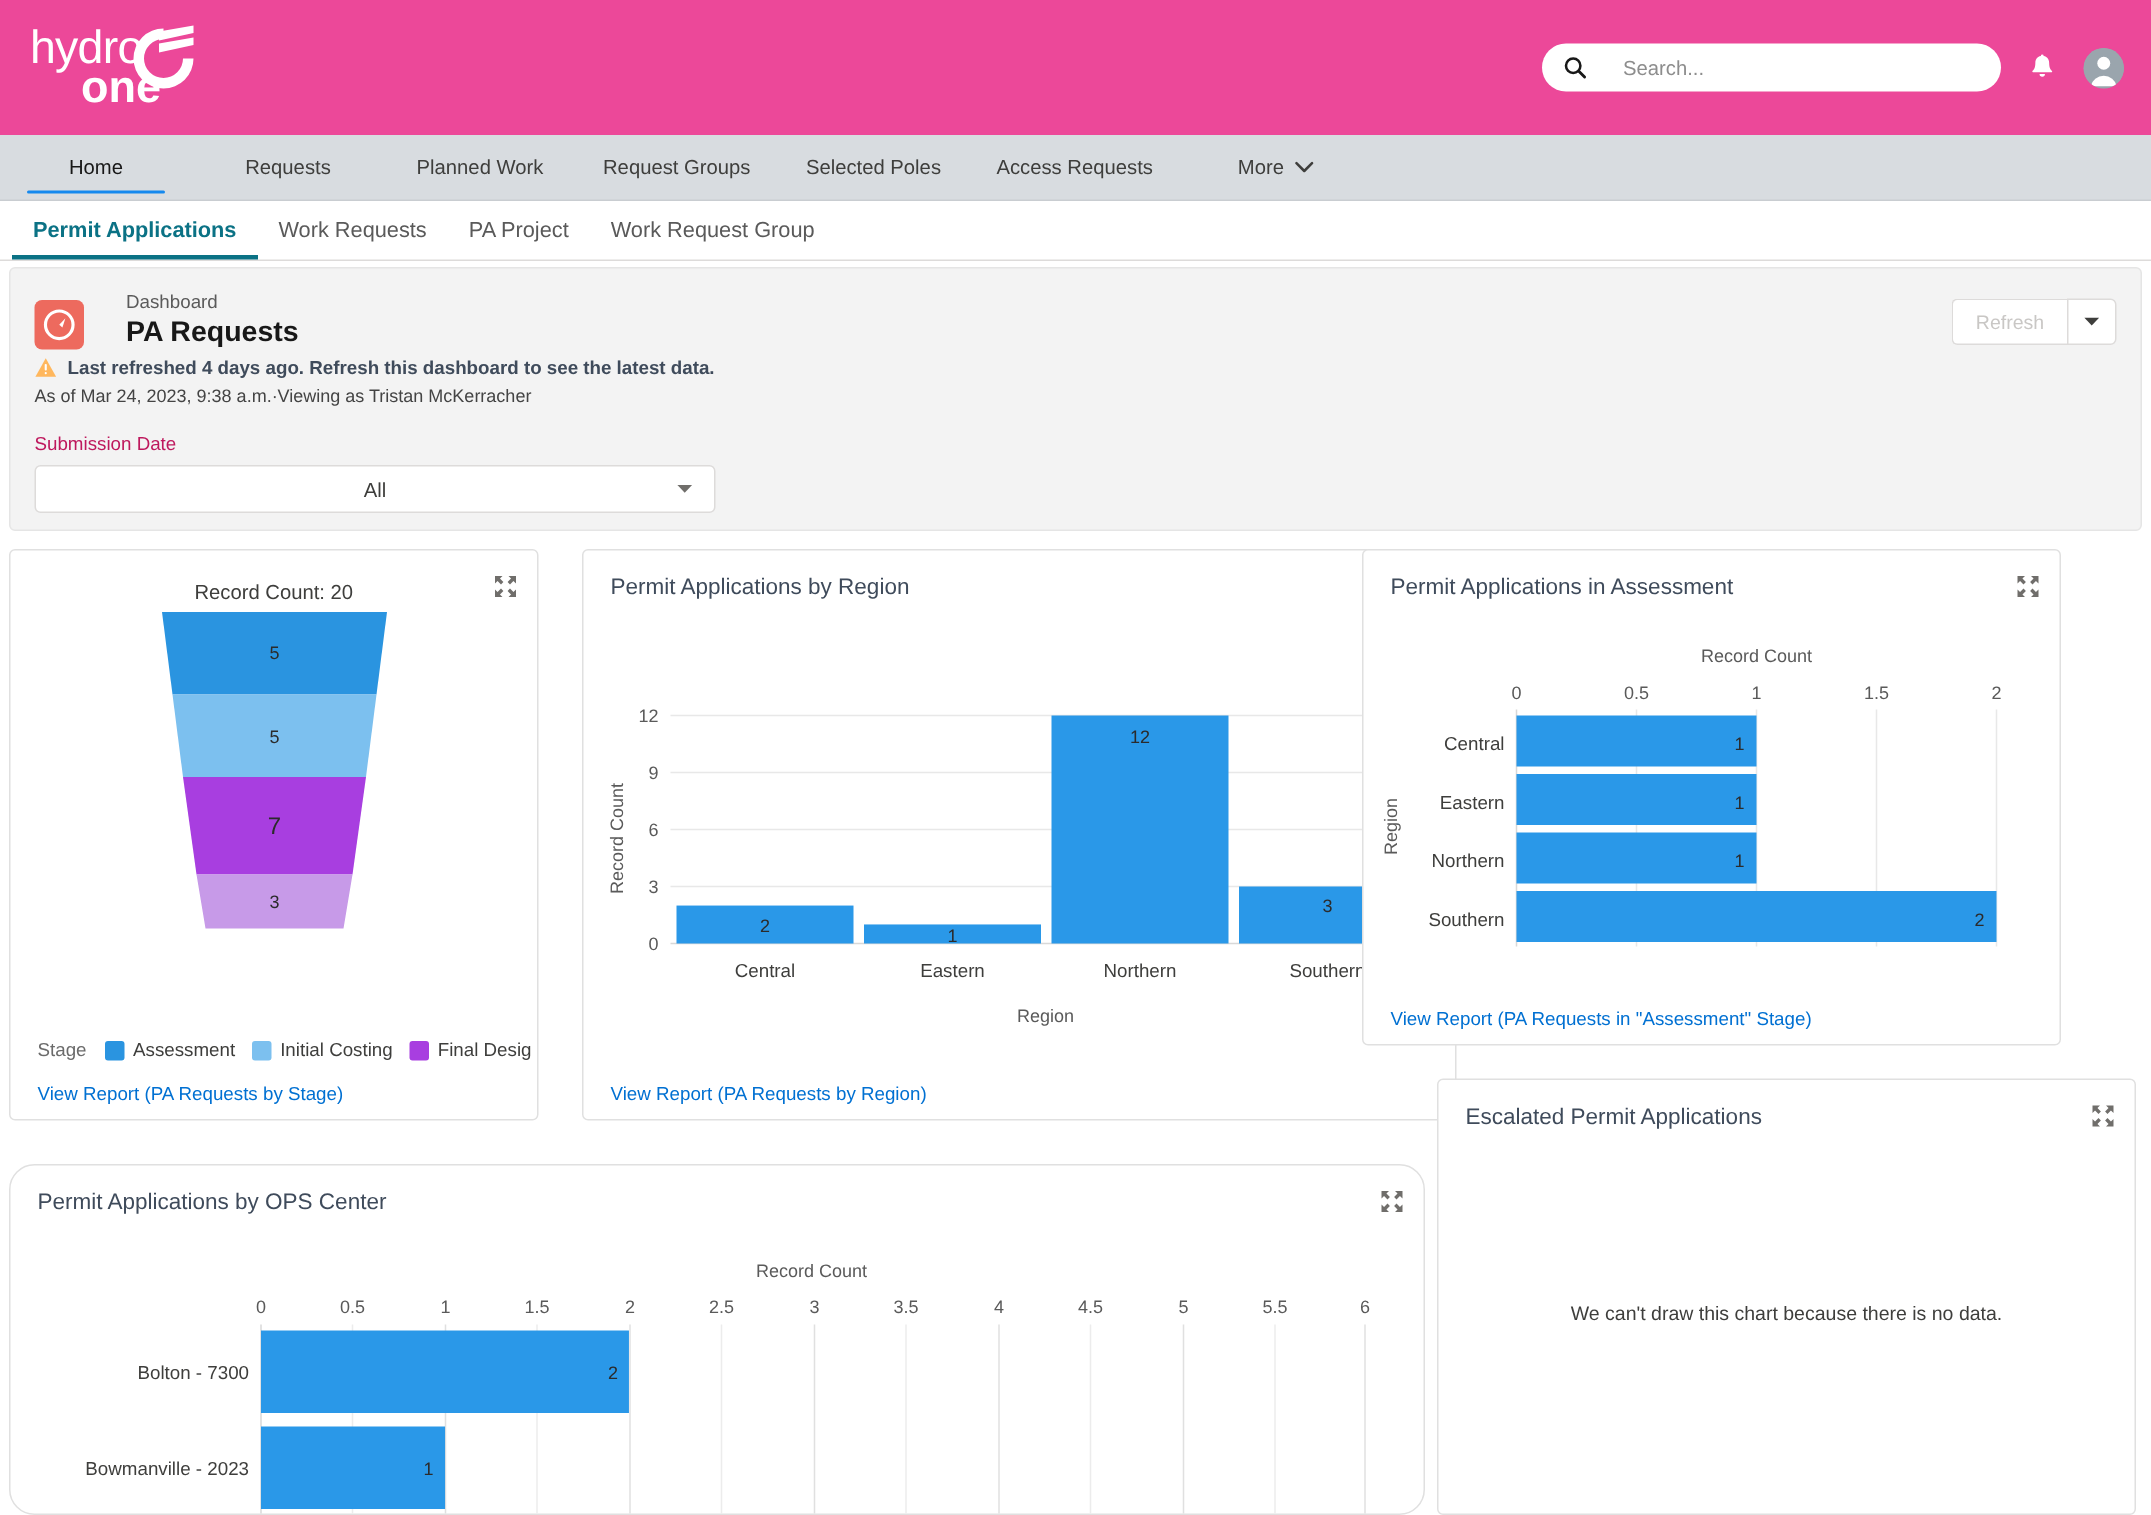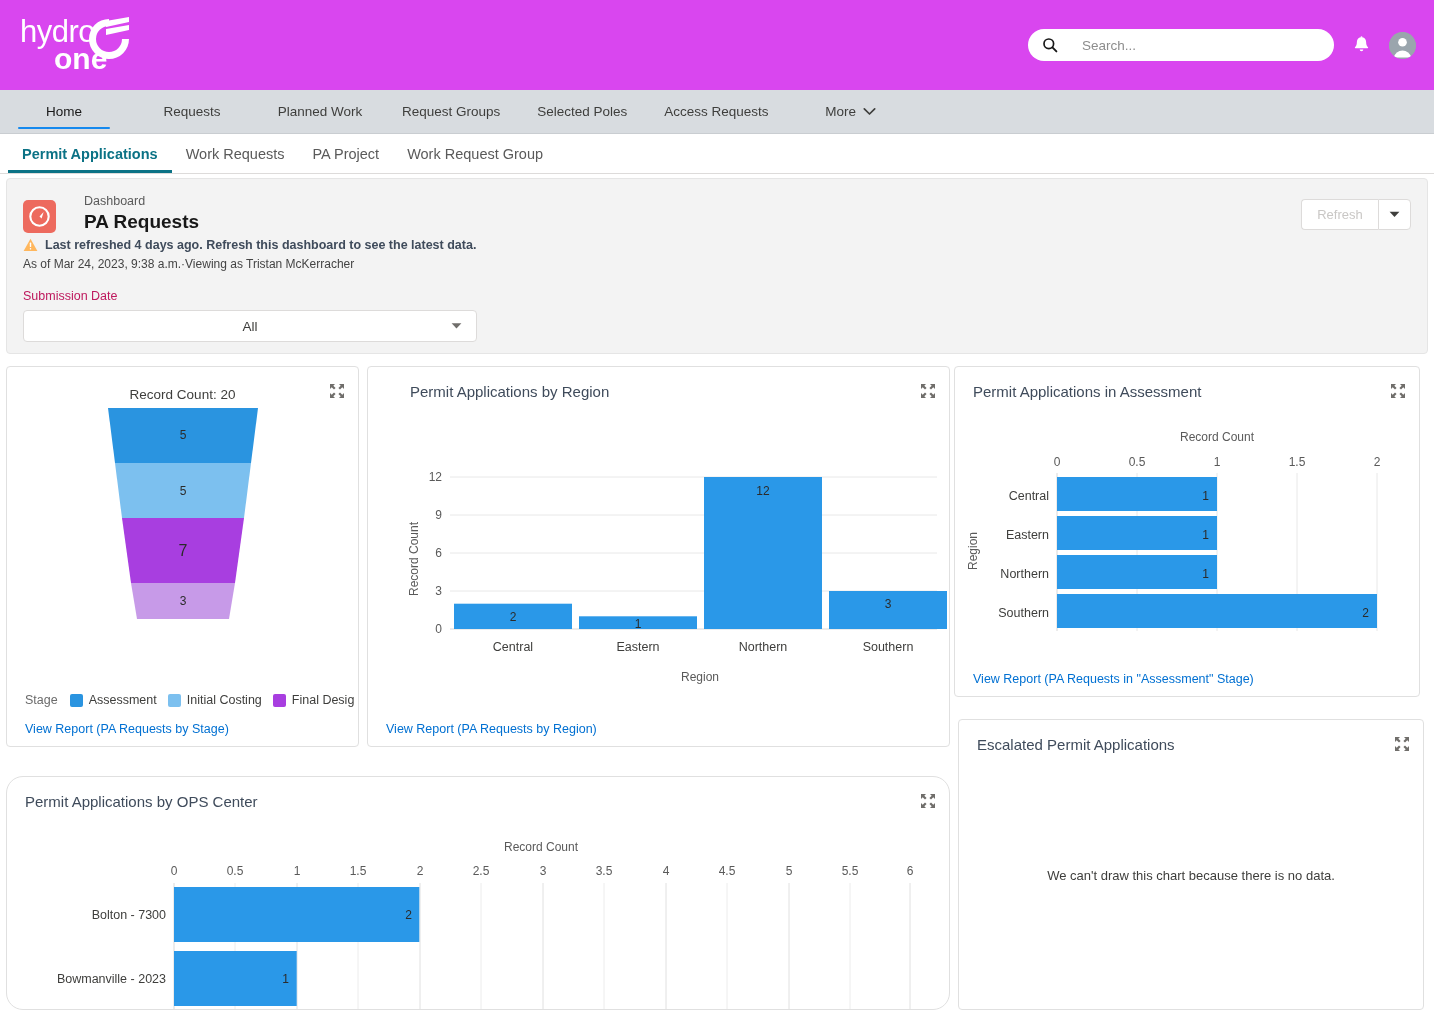--- a/index.html
+++ b/index.html
@@ -4,21 +4,21 @@
 <style>
   * { box-sizing: border-box; margin: 0; padding: 0; }
   html, body {
     width: 1434px; height: 1010px;
     font-family: "Liberation Sans", sans-serif;
     background: #ffffff; overflow: hidden;
   }
 
   
   .global-header {
-    height: 90px; background: #d946ef;
+    height: 90px; background: #ec4899;
     display: flex; align-items: center; justify-content: space-between;
     padding: 0 18px 0 20px; position: relative;
   }
   .logo { display: flex; flex-direction: column; justify-content: center;
           position: relative; width: 115px; height: 62px; }
   .logo-hydro { color: #fff; font-size: 31px; line-height: 30px;
                 letter-spacing: -0.5px; font-weight: 400; }
   .logo-one { color: #fff; font-size: 30px; line-height: 28px;
               font-weight: 700; margin-left: 34px; margin-top: -2px; }
   .logo-swoosh { position: absolute; right: 4px; top: 2px; }
@@ -135,22 +135,22 @@
   }
   .expand-icon { position: absolute; right: 13px; top: 16px; cursor: pointer; }
   .view-report {
     position: absolute; left: 18px; bottom: 10px;
     font-size: 12.5px; color: #0070d2; cursor: pointer;
     text-decoration: none; white-space: nowrap;
   }
 
   
   #p-stage  { left: 0;     top: 0;   width: 353px; height: 381px; }
-  #p-region { left: 361px; top: 0;   width: 583px; height: 381px; padding-left: 24px; }
-  #p-assess { left: 948px; top: 0;   width: 466px; height: 331px; }
+  #p-region { left: 382px; top: 0;   width: 583px; height: 381px; }
+  #p-assess { left: 902px; top: 0;   width: 466px; height: 331px; }
   #p-escal  { left: 952px; top: 353px; width: 466px; height: 291px; }
   #p-ops    { left: 0;     top: 410px; width: 944px; height: 234px; border-radius: 17px; }
 
   
   .funnel-count {
     text-align: center; font-size: 13.5px; color: #3e3e3c; margin-top: 20px;
   }
   .funnel-wrap { position: relative; height: 215px; margin-top: 6px; }
   .funnel-svg { display: block; margin: 0 auto; }
   .funnel-legend {

